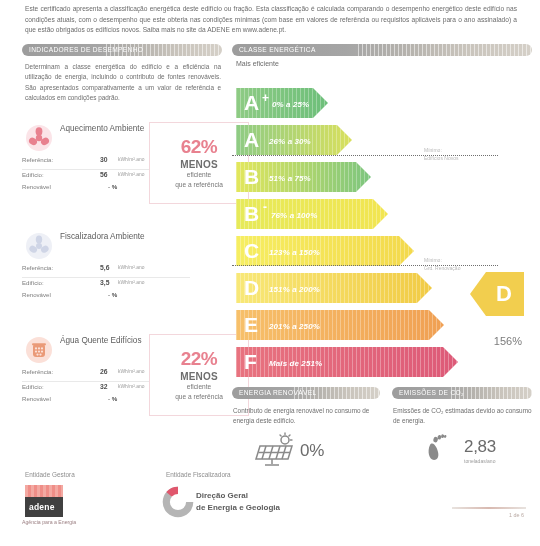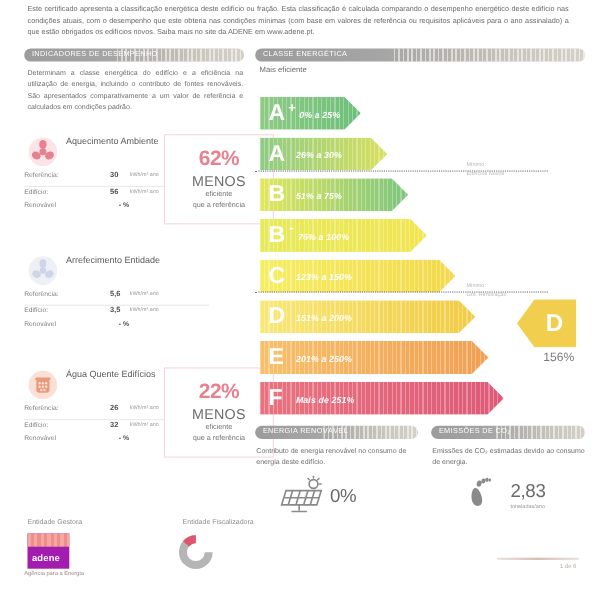--- a/index.html
+++ b/index.html
@@ -60,21 +60,21 @@
   .rule{position:absolute;left:0;width:168px;height:1px;background:#e9e9e9;}
 
   .badge{
     position:absolute;left:127px;top:2px;width:98px;height:80px;
     border:1px solid #f3d7dc;background:#fff;
     display:flex;flex-direction:column;align-items:center;justify-content:center;
   }
   .badge.green{border-color:#d9ead3;}
   .badge .pct{font-size:19px;font-weight:bold;color:#e8818f;line-height:1;letter-spacing:-.5px;}
   .badge.green .pct{color:#8cc77f;}
-  .badge .big{font-size:13px;font-weight:normal;color:#6e6e6e;margin-top:3px;letter-spacing:.2px;}
+  .badge .big{font-size:10px;font-weight:bold;color:#6e6e6e;margin-top:3px;letter-spacing:.2px;}
   .badge .sm{font-size:6.6px;color:#777;line-height:1.35;margin-top:1px;}
 
   
   .mais-ef{position:absolute;left:236px;top:60px;font-size:7px;color:#6b6b6b;}
   .years{position:absolute;right:14px;top:58px;display:flex;align-items:flex-end;gap:9px;}
   .yr{font-size:5px;line-height:1.15;color:#f0c2c8;text-align:center;}
   .yr b{display:block;font-size:6.6px;font-weight:normal;color:#e8a3ad;}
   .yr.active{color:#d96a78;}
   .yr.active b{color:#c9505f;font-weight:bold;font-size:8.4px;}
   .pin{width:6px;height:9px;margin:0 1px 1px 0;align-self:flex-end;position:relative;}
@@ -107,30 +107,30 @@
   }
   .dnote{position:absolute;font-size:5px;line-height:1.5;color:#b9b9b9;}
 
   .dbadge{position:absolute;}
   .dbadge .hex{
     width:54px;height:44px;background:#f2ce4e;
     clip-path:polygon(16px 0, 100% 0, 100% 100%, 16px 100%, 0 50%);
     display:flex;align-items:center;justify-content:center;
   }
   .dbadge .hex span{font-size:22px;font-weight:bold;color:#fff;padding-left:14px;}
-  .dbadge .pc{text-align:right;font-size:11px;color:#7c7c7c;margin-top:3px;padding-right:2px;}
+  .dbadge .pc{text-align:right;font-size:11px;color:#7c7c7c;margin-top:19px;padding-right:2px;}
 
   
   .panel-txt{position:absolute;font-size:6.4px;line-height:1.62;color:#6e6e6e;}
   .bigval{position:absolute;font-size:17px;color:#6b6b6b;letter-spacing:-.3px;}
   .unit{position:absolute;font-size:5px;color:#9b9b9b;}
 
   
   .f-lbl{position:absolute;font-size:6.4px;color:#8e8e8e;}
-  .adene-box{position:absolute;left:25px;top:485px;width:38px;height:32px;background:#a21caf;}
+  .adene-box{position:absolute;left:25px;top:485px;width:38px;height:32px;background:#404040;}
   .adene-box .top{height:12px;background:repeating-linear-gradient(90deg,#f3a9a2 0 3px,#ef8e88 3px 6px);}
   .adene-box .nm{color:#fff;font-size:8.5px;font-weight:bold;padding:5px 0 0 4px;letter-spacing:.2px;}
   .adene-sub{position:absolute;left:22px;top:519px;font-size:5.2px;color:#9b7f82;}
   .dgeg-txt{position:absolute;left:196px;top:490px;font-size:8px;line-height:1.45;color:#5c5c5c;font-weight:bold;}
   .pagenum{position:absolute;right:16px;top:512px;font-size:5.4px;color:#b9a9a3;}
   .pagerule{position:absolute;right:14px;top:507px;width:74px;height:1.6px;background:linear-gradient(90deg,#e8e3df,#d8b9b0,#e8e3df);}
 </style>
 </head>
 <body>
 
@@ -188,21 +188,21 @@
       <svg viewBox="0 0 28 28" width="28" height="28">
         <circle cx="14" cy="14" r="13" fill="#eef0f6"></circle>
         <g fill="#cfd5e6">
           <circle cx="14" cy="14" r="3"></circle>
           <ellipse cx="14" cy="7.6" rx="3.2" ry="4"></ellipse>
           <ellipse cx="19.8" cy="17.2" rx="3.2" ry="4" transform="rotate(60 19.8 17.2)"></ellipse>
           <ellipse cx="8.2" cy="17.2" rx="3.2" ry="4" transform="rotate(-60 8.2 17.2)"></ellipse>
         </g>
       </svg>
     </div>
-    <div class="ind-title">Arrefecimento Entidade</div>
+    <div class="ind-title">Fiscalizadora Ambiente</div>
     <div class="ind-table">
       <div class="ind-line">
         <span class="k">Referência:</span>
         <span class="v">5,6</span>
         <span class="u">kWh/m².ano</span>
         <span class="rule" style="top:13px;"></span>
       </div>
       <div class="ind-line">
         <span class="k">Edifício:</span>
         <span class="v">3,5</span>
@@ -403,17 +403,21 @@
   <div class="adene-sub">Agência para a Energia</div>
 
   <div class="f-lbl" style="left:166px;top:471px;">Entidade Fiscalizadora</div>
   <div style="position:absolute;left:160px;top:484px;">
     <svg viewBox="0 0 40 40" width="36" height="36">
       <path d="M20 3 A17 17 0 1 0 37 20 L20 20 Z" fill="#b5b5b5"></path>
       <path d="M20 3 A17 17 0 0 0 7 9 L20 20 Z" fill="#e0576d"></path>
       <circle cx="20" cy="20" r="9" fill="#ffffff"></circle>
     </svg>
   </div>
+  <div class="dgeg-txt">
+    <span>Direção Geral</span><br>
+    <span>de Energia e Geologia</span>
+  </div>
 
   <div class="pagerule"></div>
   <div class="pagenum">1 de 6</div>
 
 </div>
 
 </body></html>

